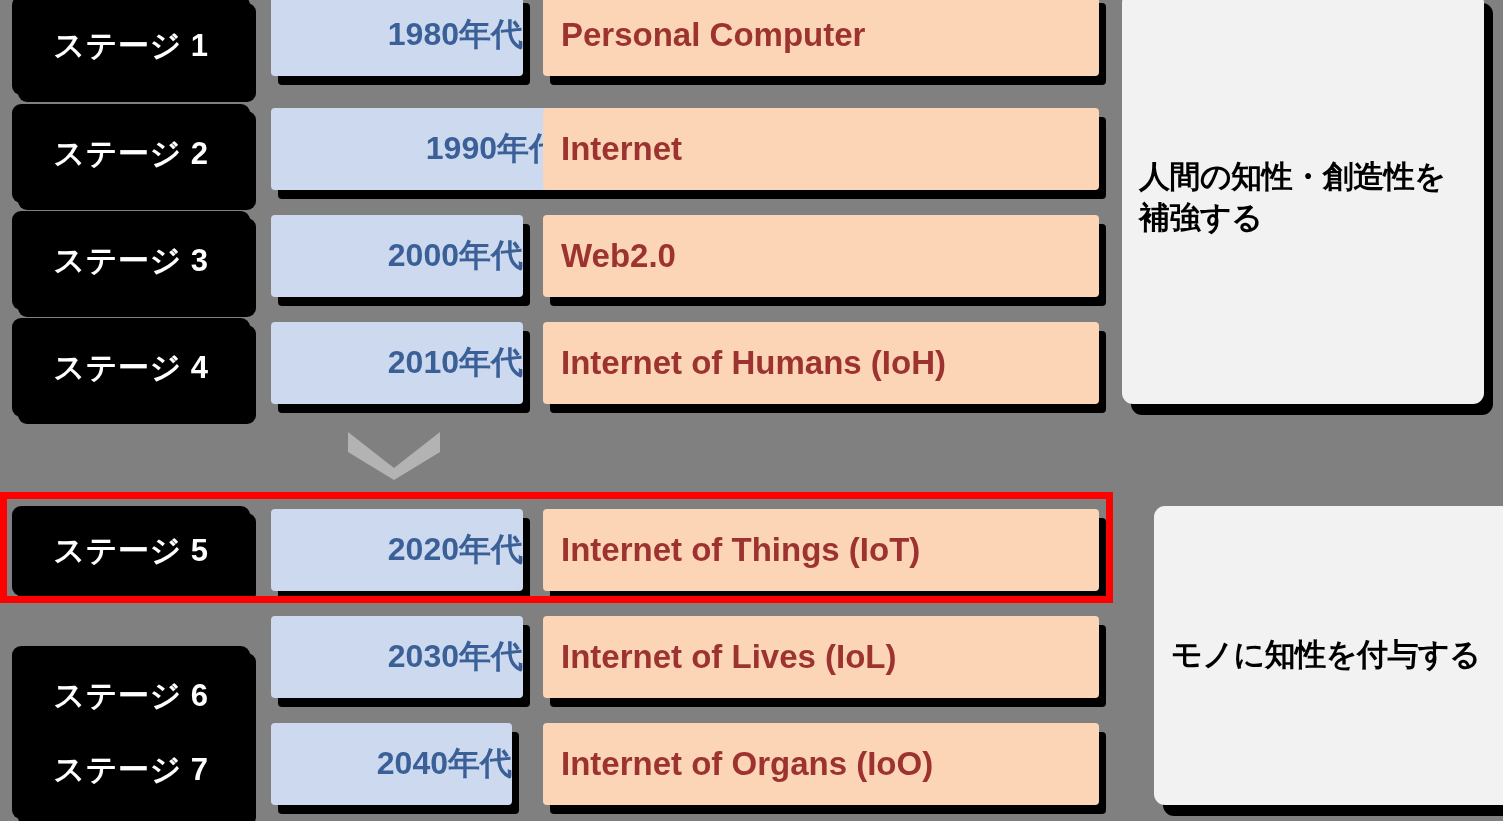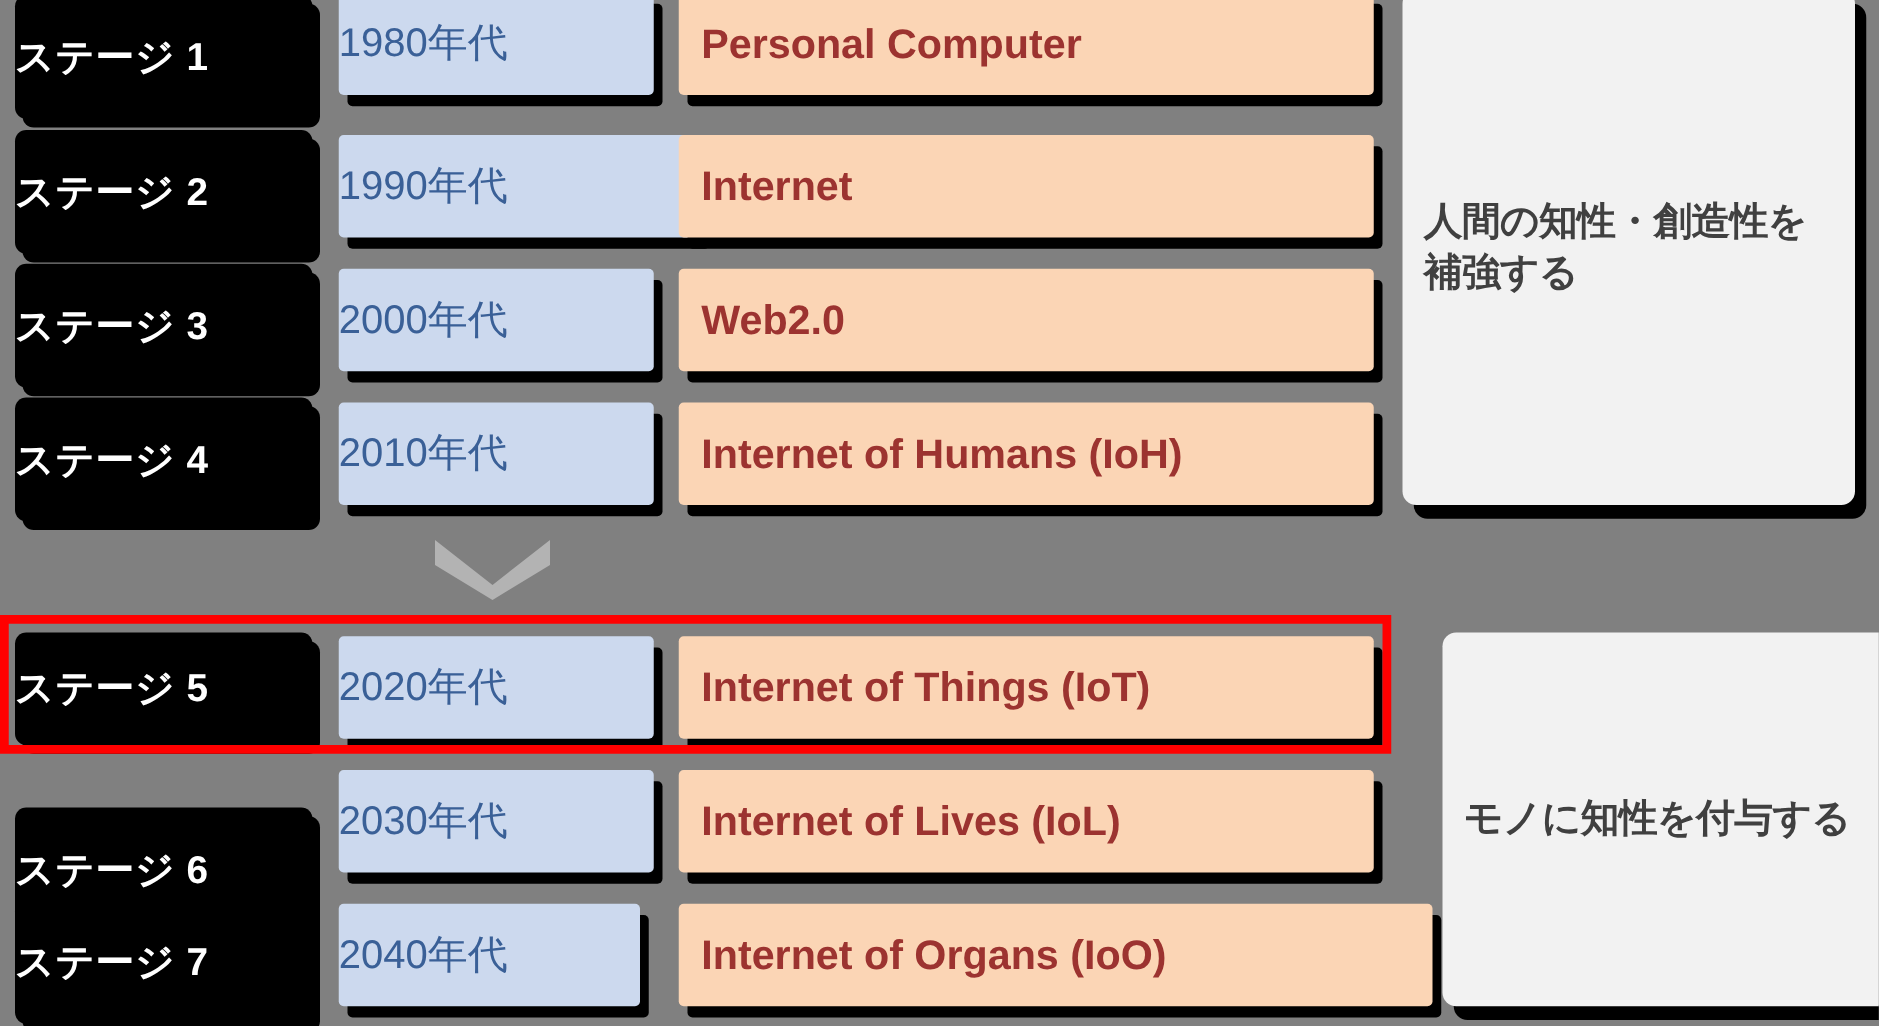--- a/index.html
+++ b/index.html
@@ -39,35 +39,36 @@
   
   .cell-stage {
     background: #000000;
     box-shadow: 6px 7px 0 0 #000000;
     justify-content: center;
   }
   .cell-stage .txt {
     color: #ffffff;
     font-size: 31px;
     font-weight: bold;
+    text-align: center;
     letter-spacing: 0.5px;
   }
 
   
   .cell-decade {
     background: #ccd9ee;
     box-shadow: 7px 9px 0 0 #000000;
     justify-content: center;
     border-radius: 4px;
   }
   .cell-decade .txt {
     color: #3a6097;
     font-size: 32px;
-    font-weight: normal;
-    text-align: left;
+    font-weight: bold;
+    text-align: right;
   }
 
   
   .cell-tech {
     background: #fbd5b5;
     box-shadow: 7px 9px 0 0 #000000;
     justify-content: flex-start;
     border-radius: 4px;
     padding-left: 18px;
   }
@@ -83,21 +84,21 @@
     position: absolute;
     box-sizing: border-box;
     background: #f2f2f2;
     border-radius: 11px;
     box-shadow: 9px 11px 0 0 #000000;
     display: flex;
     align-items: center;
     padding: 0 16px 0 17px;
   }
   .panel .txt {
-    color: #404040;
+    color: #000000;
     font-size: 31px;
     font-weight: bold;
     line-height: 1.32;
     letter-spacing: -0.5px;
   }
 
   
   #highlight-frame {
     position: absolute;
     box-sizing: border-box;
@@ -182,21 +183,21 @@
   <div class="cell cell-tech" style="left:543px; top:616px; width:556px; height:82px;align-items:center;">
     <span class="txt">Internet of Lives (IoL)</span>
   </div>
 
   <div class="cell cell-stage" style="left:12px; top:720px; width:238px; height:99px;">
     <span class="txt">ステージ 7</span>
   </div>
   <div class="cell cell-decade" style="left:271px; top:723px; width:241px; height:82px;">
     <span class="txt">2040年代</span>
   </div>
-  <div class="cell cell-tech" style="left:543px; top:723px; width:603px; height:82px;">
+  <div class="cell cell-tech" style="left:543px; top:723px; width:556px; height:82px;">
     <span class="txt">Internet of Organs (IoO)</span>
   </div>
 
   <div class="panel" style="left:1122px; top:-8px; width:362px; height:412px;">
     <span class="txt">人間の知性・創造性を補強する</span>
   </div>
 
   <div class="panel" style="left:1122px; top:506px; width:362px; height:299px;margin-left:32px;">
     <span class="txt">モノに知性を付与する</span>
   </div>

